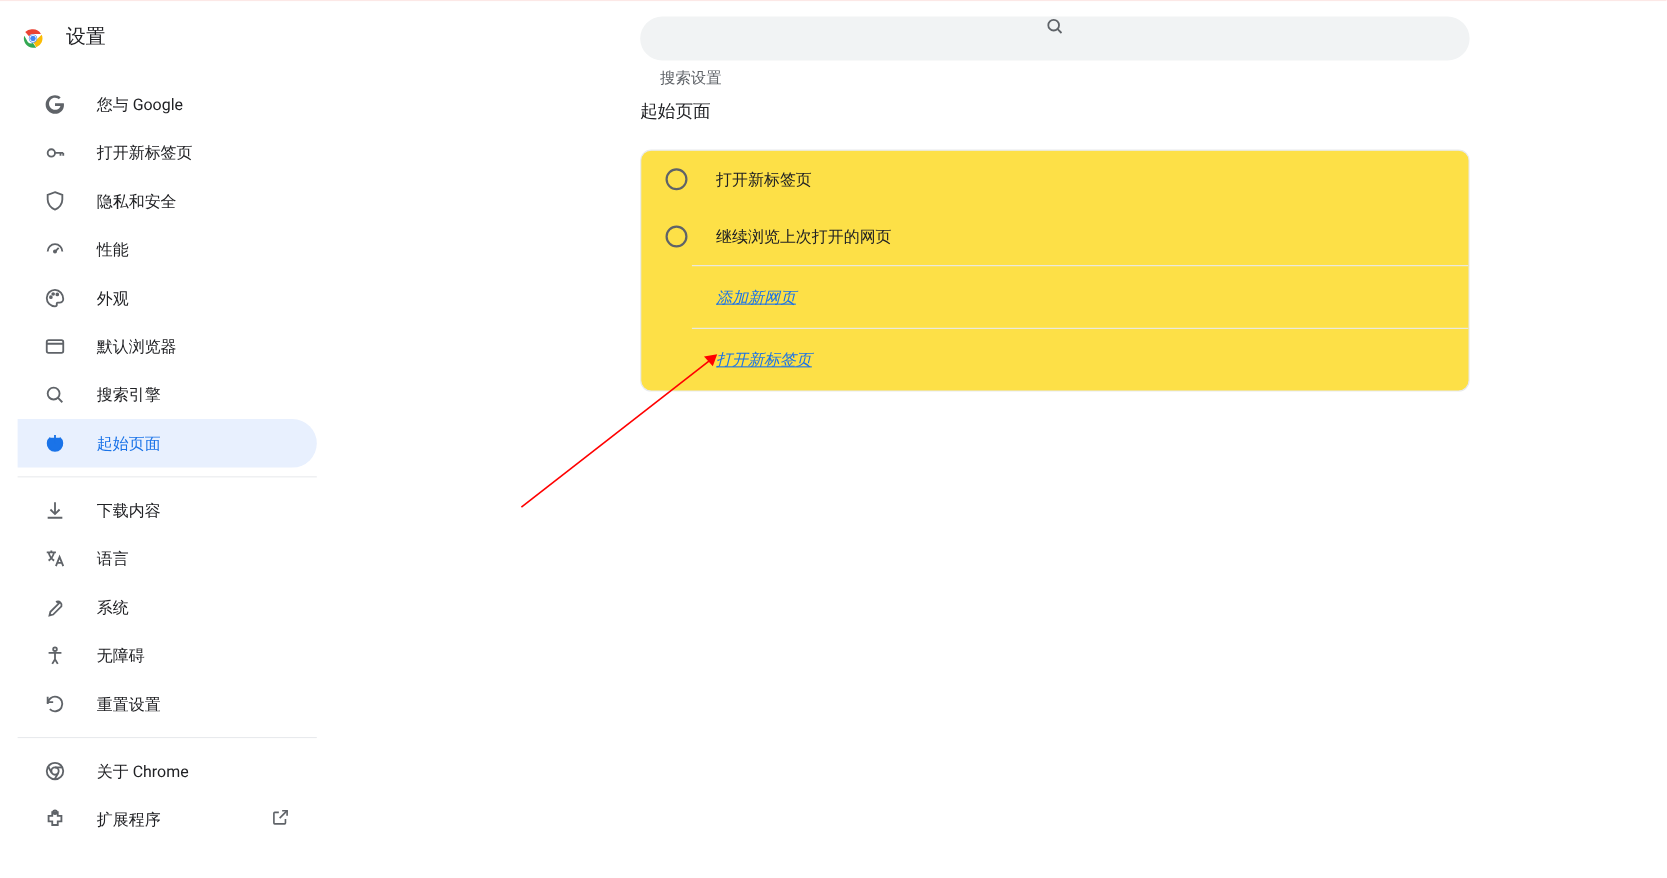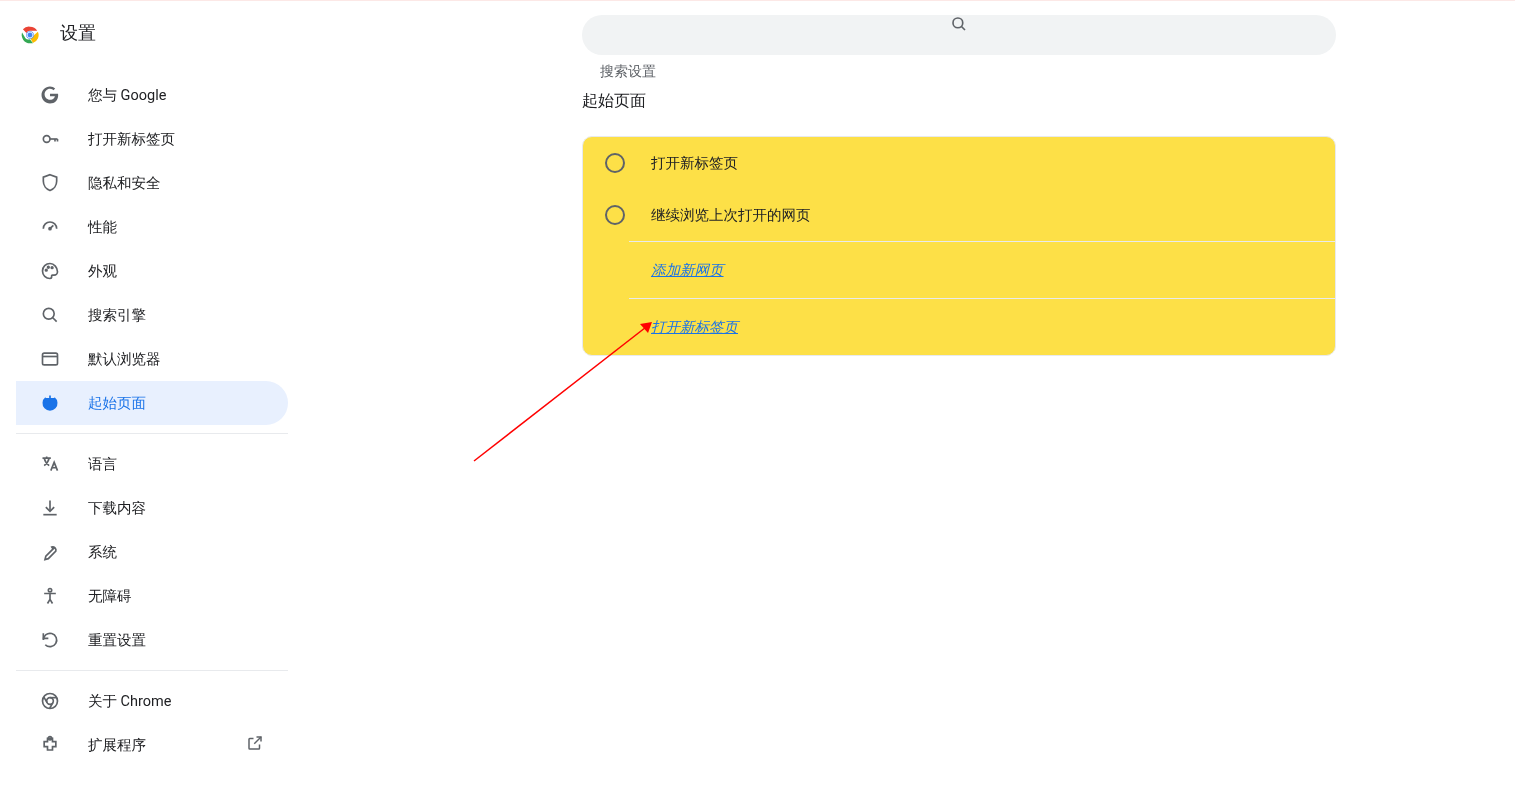--- a/index.html
+++ b/index.html
@@ -266,68 +266,68 @@
           <circle cx="10" cy="7.5" r="1" fill="#5f6368"></circle>
           <circle cx="14.5" cy="8" r="1" fill="#5f6368"></circle>
         </svg>
     </span>
     <span class="nav-label">外观</span>
   </div>
 
   <div class="nav-item">
     <span class="nav-icon">
       <svg width="20" height="20" viewBox="0 0 24 24" fill="none" stroke="#5f6368" stroke-width="2">
+          <rect x="3" y="5" width="18" height="14" rx="2"></rect>
+          <line x1="3" y1="9" x2="21" y2="9"></line>
+        </svg>
+    </span>
+    <span class="nav-label">默认浏览器</span>
+  </div>
+
+  <div class="nav-item">
+    <span class="nav-icon">
+      <svg width="20" height="20" viewBox="0 0 24 24" fill="none" stroke="#5f6368" stroke-width="2">
           <circle cx="10.5" cy="10.5" r="6.5"></circle>
           <line x1="20" y1="20" x2="15.3" y2="15.3"></line>
         </svg>
     </span>
     <span class="nav-label">搜索引擎</span>
-  </div>
-
-  <div class="nav-item">
-    <span class="nav-icon">
-      <svg width="20" height="20" viewBox="0 0 24 24" fill="none" stroke="#5f6368" stroke-width="2">
-          <rect x="3" y="5" width="18" height="14" rx="2"></rect>
-          <line x1="3" y1="9" x2="21" y2="9"></line>
-        </svg>
-    </span>
-    <span class="nav-label">默认浏览器</span>
   </div>
 
   <div class="nav-item active">
     <span class="nav-icon">
       <svg width="20" height="20" viewBox="0 0 24 24" fill="none" stroke="#1a73e8" stroke-width="2">
           <path d="M7 6a8 8 0 1 0 10 0"></path>
           <line x1="12" y1="3" x2="12" y2="12"></line>
         </svg>
     </span>
     <span class="nav-label">起始页面</span>
   </div>
 
   <div class="nav-divider"></div>
 
   <div class="nav-item">
     <span class="nav-icon">
       <svg width="20" height="20" viewBox="0 0 24 24" fill="none" stroke="#5f6368" stroke-width="2">
-          <path d="M3 5h10M8 3v2M5 5c1 4 3 7 6 9M11 5c-1 4-3 7-6 9"></path>
-          <path d="M13 20l4-10 4 10M14.5 16.5h5"></path>
-        </svg>
-    </span>
-    <span class="nav-label">语言</span>
-  </div>
-
-  <div class="nav-item">
-    <span class="nav-icon">
-      <svg width="20" height="20" viewBox="0 0 24 24" fill="none" stroke="#5f6368" stroke-width="2">
           <line x1="12" y1="3" x2="12" y2="15"></line>
           <polyline points="7 11 12 16 17 11"></polyline>
           <line x1="4" y1="20" x2="20" y2="20"></line>
         </svg>
     </span>
     <span class="nav-label">下载内容</span>
+  </div>
+
+  <div class="nav-item">
+    <span class="nav-icon">
+      <svg width="20" height="20" viewBox="0 0 24 24" fill="none" stroke="#5f6368" stroke-width="2">
+          <path d="M3 5h10M8 3v2M5 5c1 4 3 7 6 9M11 5c-1 4-3 7-6 9"></path>
+          <path d="M13 20l4-10 4 10M14.5 16.5h5"></path>
+        </svg>
+    </span>
+    <span class="nav-label">语言</span>
   </div>
 
   <div class="nav-item">
     <span class="nav-icon">
       <svg width="20" height="20" viewBox="0 0 24 24" fill="none" stroke="#5f6368" stroke-width="2">
           <path d="M14 6a4 4 0 0 1 5 5l-9 9-4 1 1-4 9-9a4 4 0 0 1-2-2z"></path>
         </svg>
     </span>
     <span class="nav-label">系统</span>
   </div>

